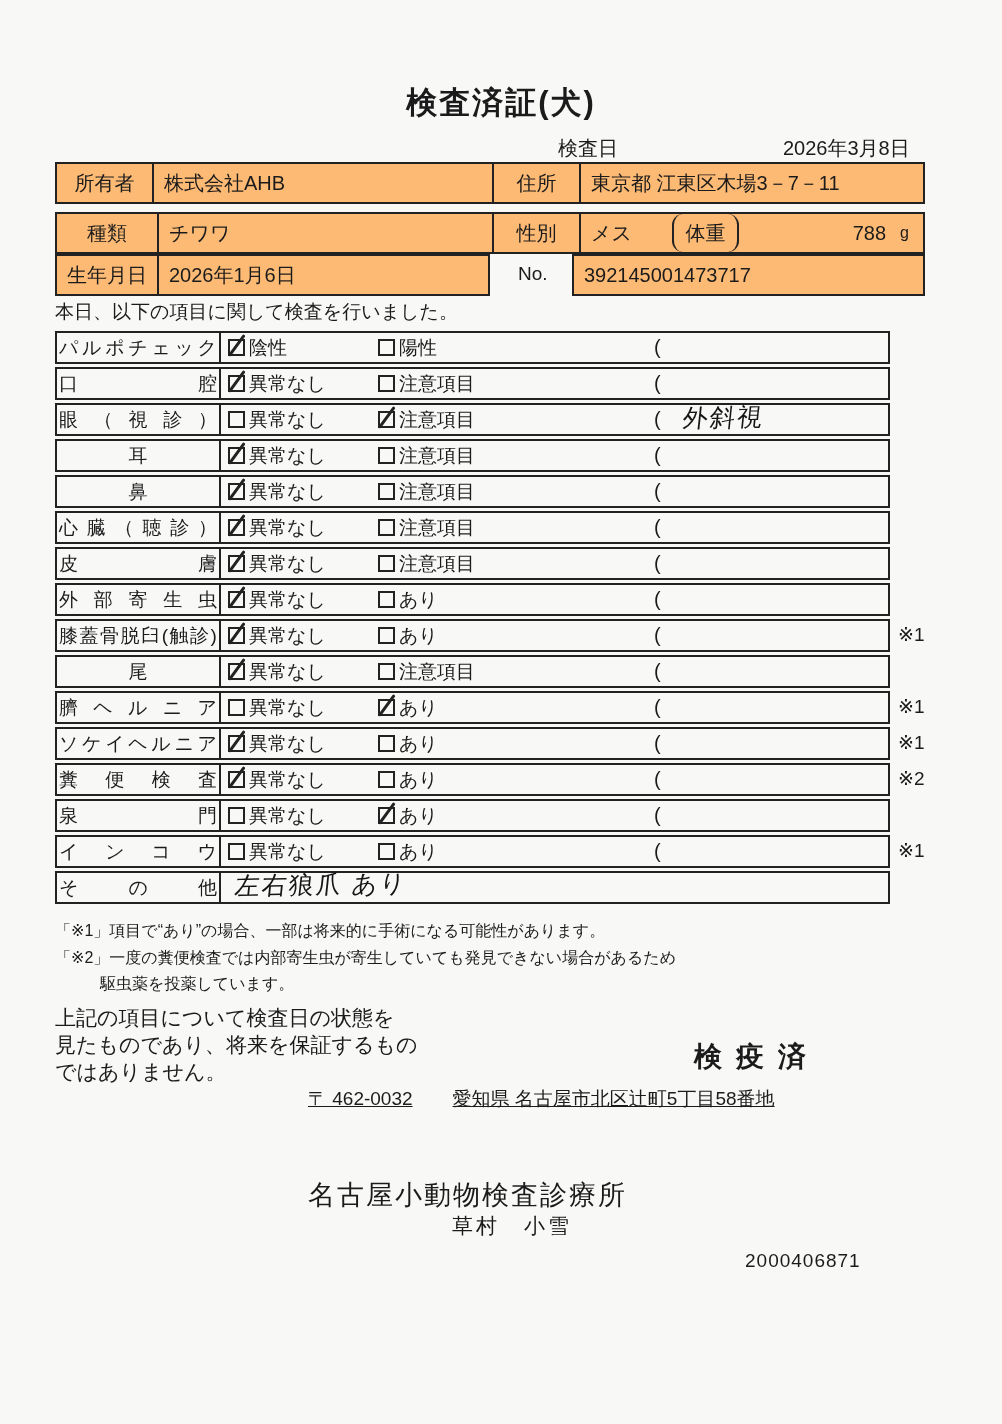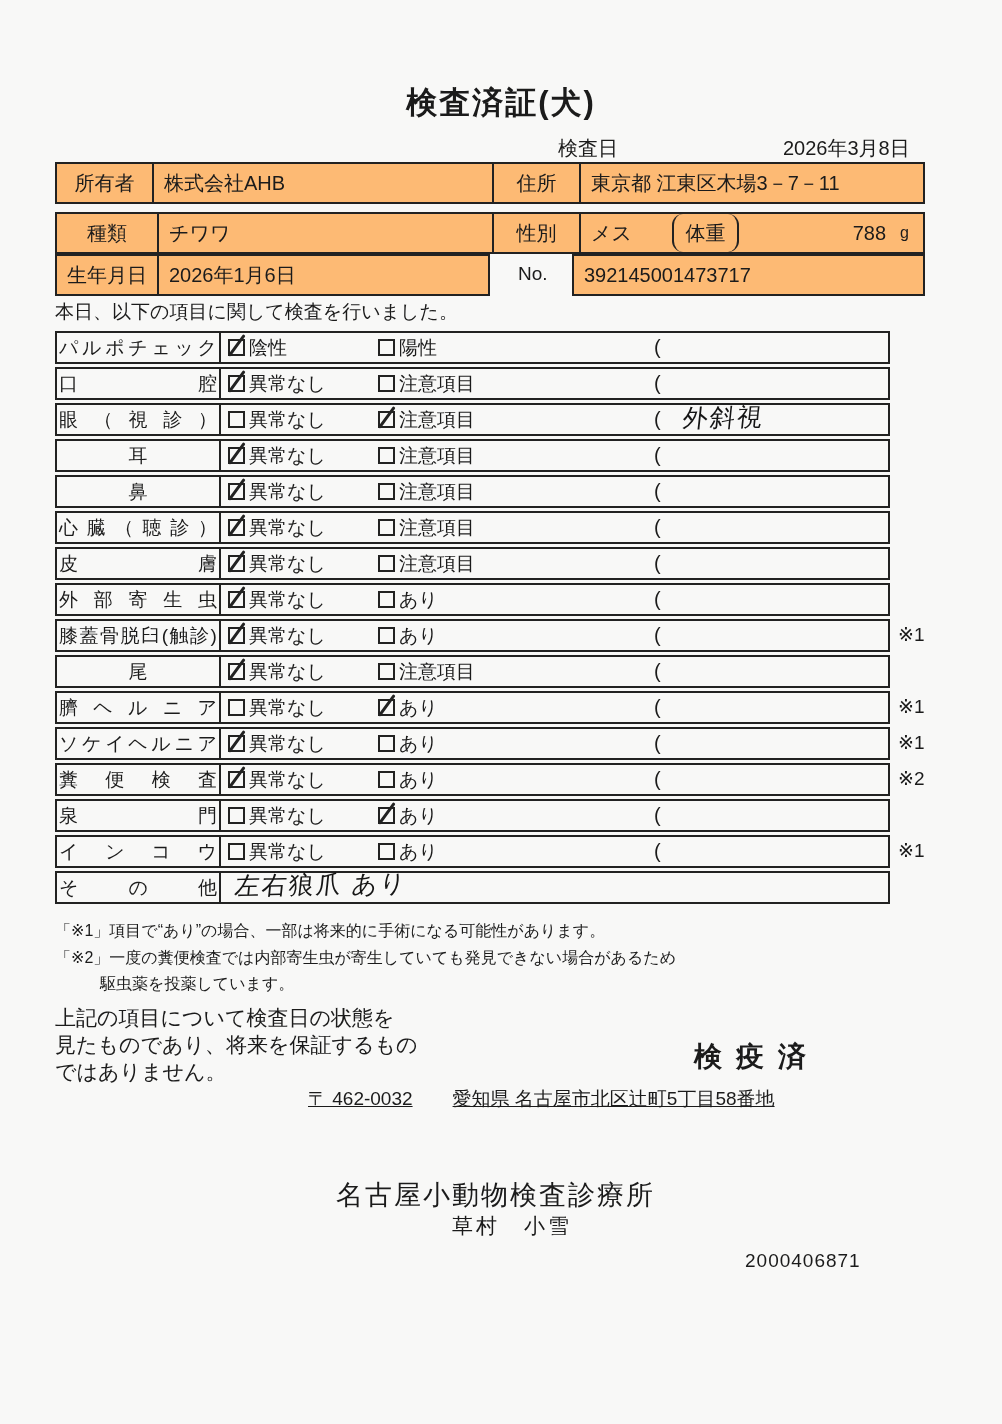--- a/index.html
+++ b/index.html
@@ -56,21 +56,21 @@
   .fn3{top:974px; left:100px;}
 
   .disc{left:55px; font-size:21px; font-weight:normal;}
   .d1{top:1004px;} .d2{top:1031px;} .d3{top:1058px;}
 
   .stamp{left:694px; top:1038px; font-size:28px; font-weight:600; letter-spacing:14px; white-space:nowrap;}
   .postal{left:308px; top:1086px; font-size:19px; white-space:nowrap;text-decoration:underline;}
   .postal .gap{display:inline-block; width:40px;}
   .telfax{left:253px; top:1130px; font-size:19px; white-space:nowrap;}
   .telfax .gap{display:inline-block; width:22px;}
-  .clinic{left:308px; top:1177px; font-size:27px; letter-spacing:2px; white-space:nowrap;margin-left:28px;}
+  .clinic{left:308px; top:1177px; font-size:27px; letter-spacing:2px; white-space:nowrap;}
   .vet{left:452px; top:1212px; font-size:21px; letter-spacing:3px; white-space:nowrap;}
   .serial{left:745px; top:1250px; font-size:19px; letter-spacing:1px;}
 </style>
 </head>
 <body>
 
 <div class="page">
 
   <div class="abs title">検査済証(犬)</div>
   <div class="abs examdate-label">検査日</div>

